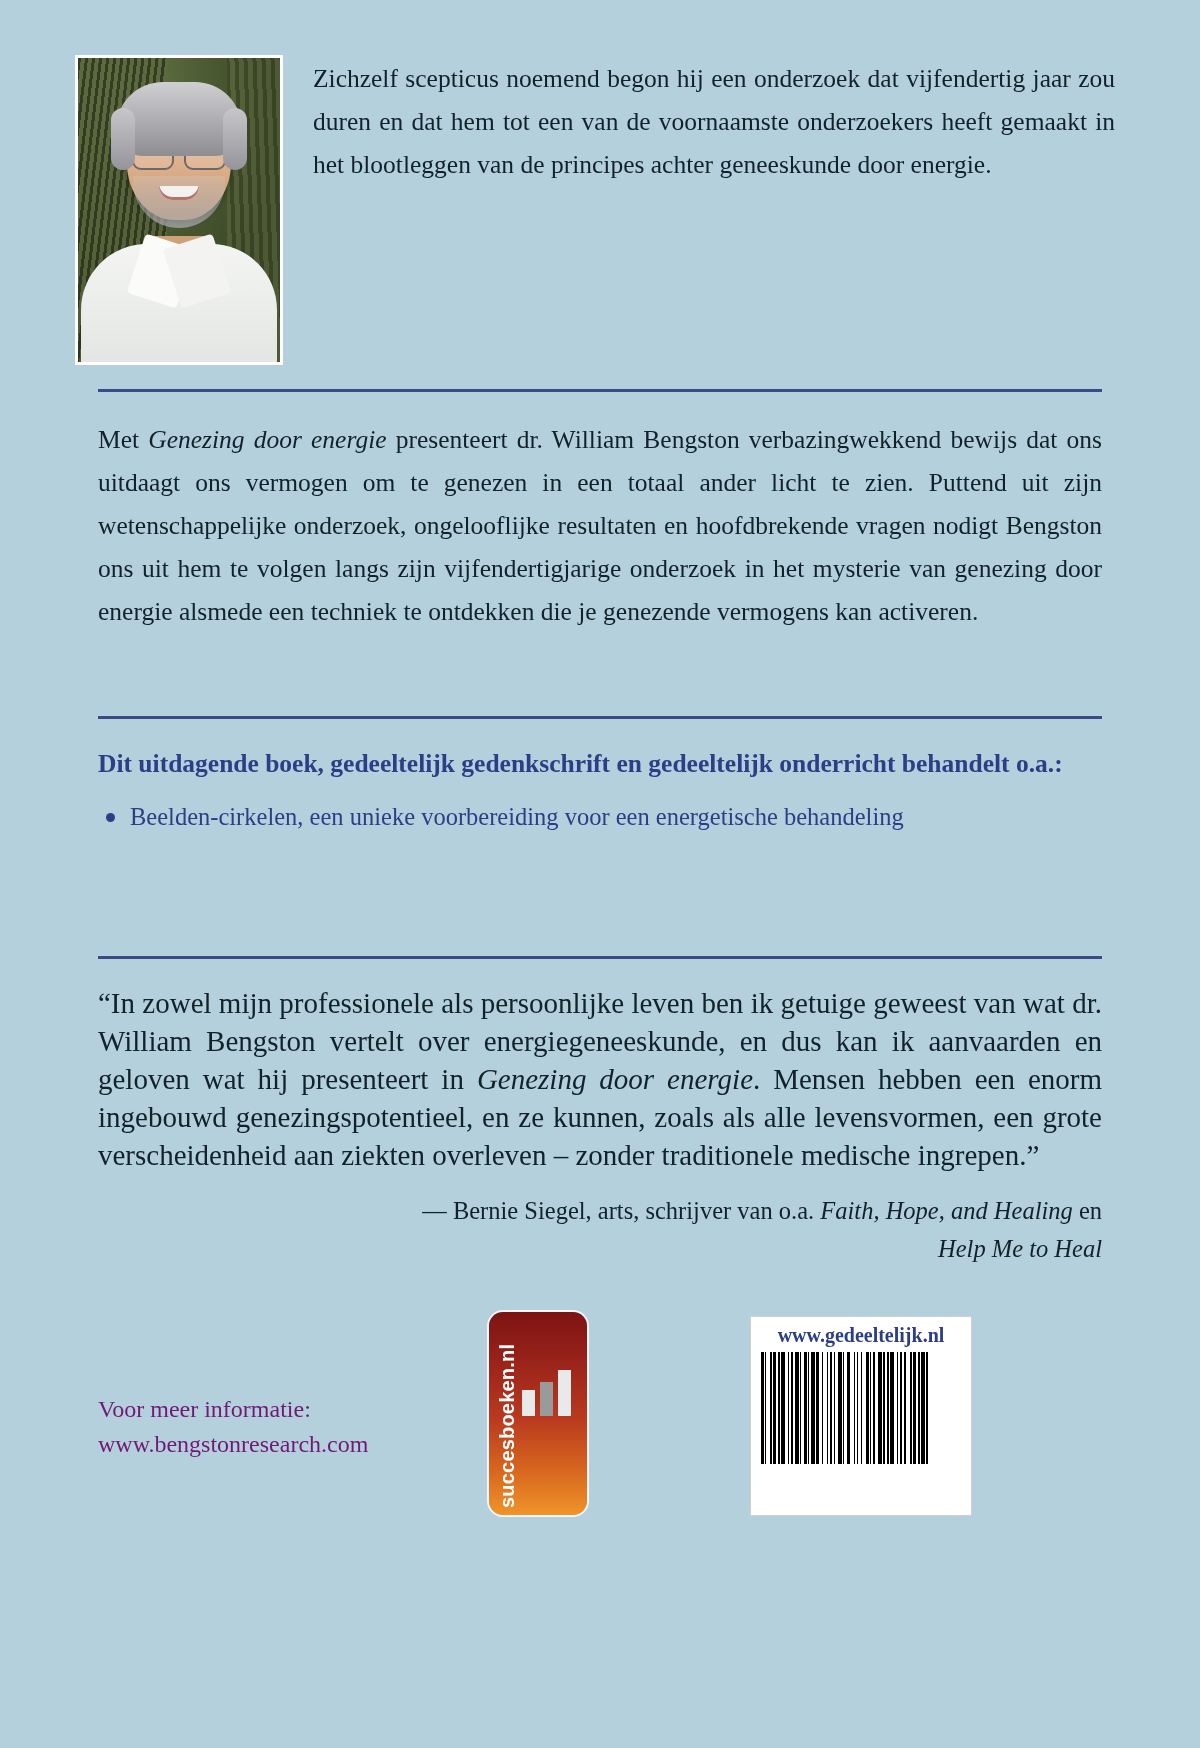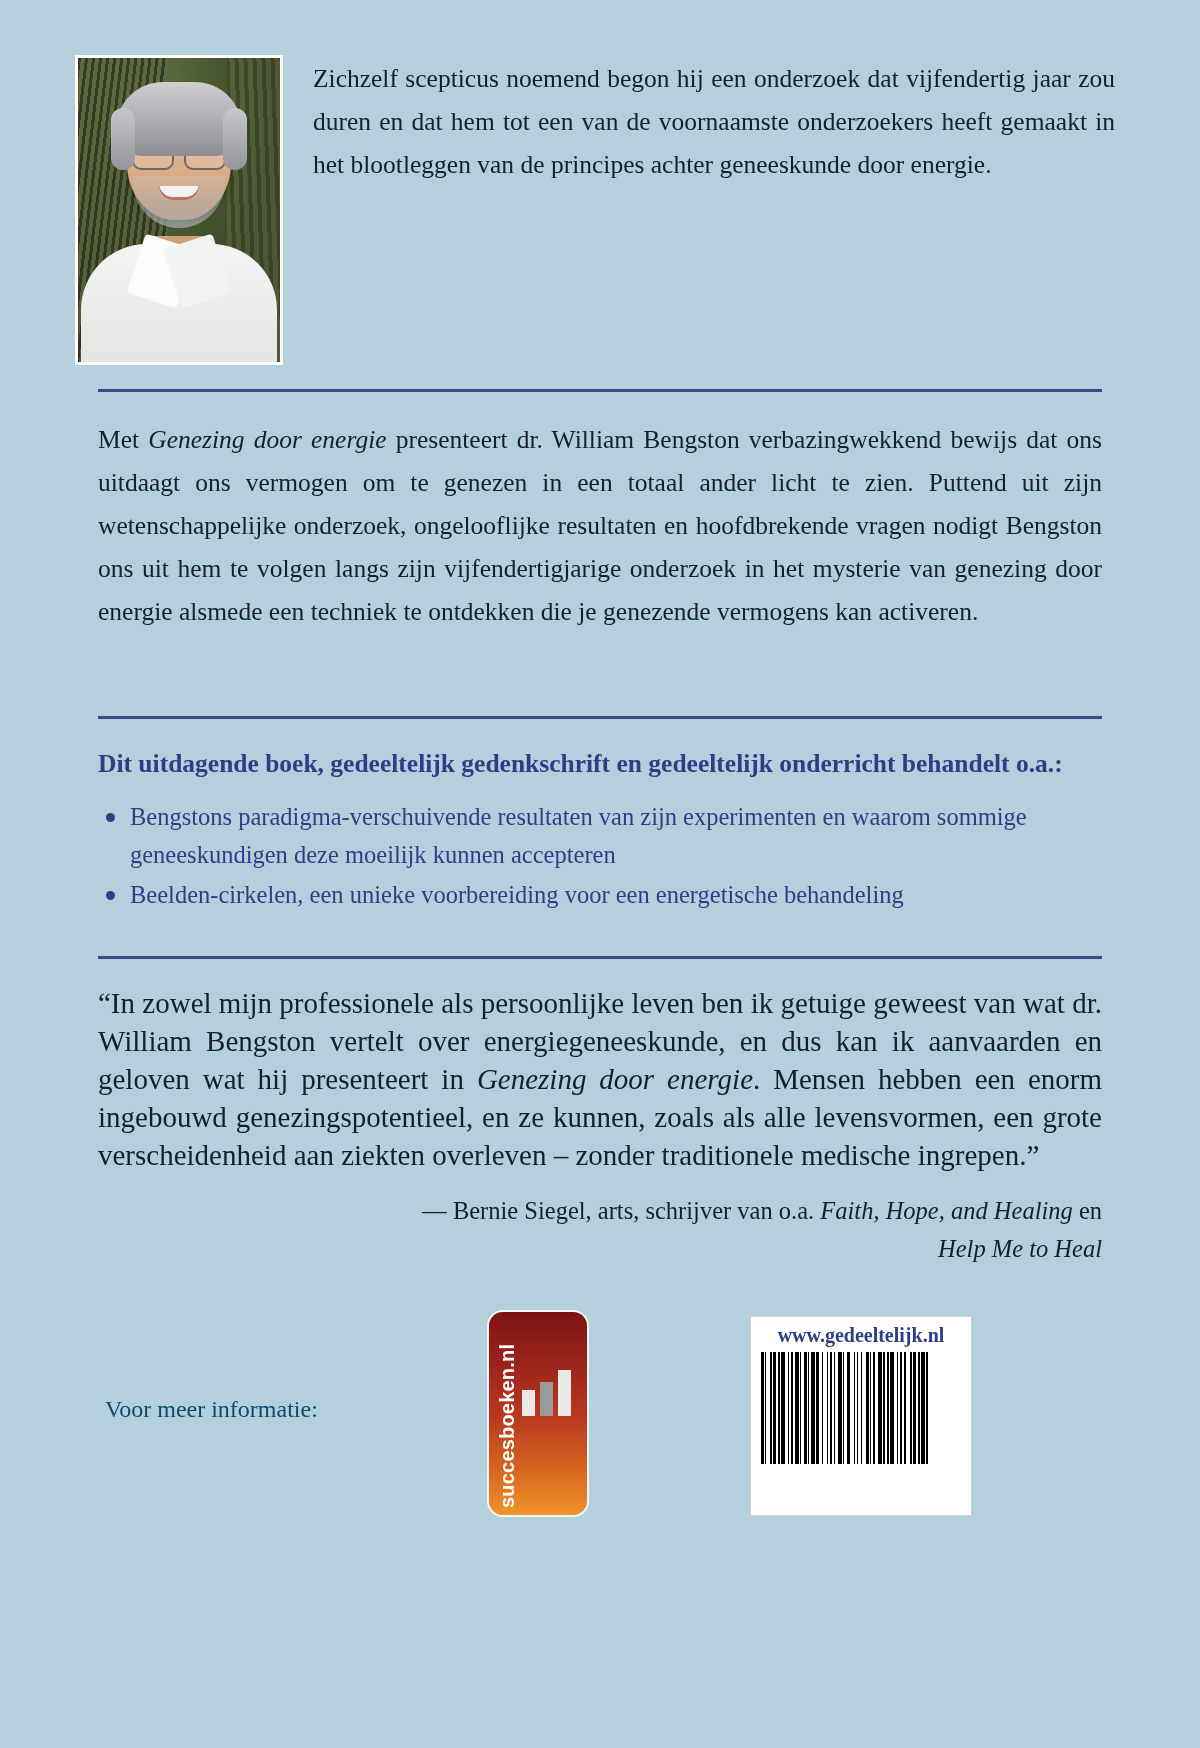--- a/index.html
+++ b/index.html
@@ -181,24 +181,24 @@
     position:absolute;left:98px;right:98px;top:1192px;
     font-family:"Liberation Serif", serif;
     font-size:24.5px;line-height:38px;
     color:#12222b;text-align:right;
     margin:0;
   }
   .attrib em{font-style:italic;}
 
   
   .contact{
-    position:absolute;left:105px;top:1392px;
+    position:absolute;left:98px;top:1392px;
     font-family:"Liberation Serif", serif;
     font-size:24px;line-height:35px;
-    color:#0c4a6e;
+    color:#701a75;
   }
 
   .logo{
     position:absolute;left:489px;top:1312px;
     width:98px;height:203px;
     border-radius:14px;
     background:linear-gradient(180deg,#7d1412 0%, #97211a 22%, #b9391f 52%, #d7661f 78%, #f0942a 100%);
     box-shadow:0 0 0 2px rgba(255,255,255,.85);
     overflow:hidden;
   }
@@ -288,33 +288,33 @@
 
   <div class="rule r1"></div>
 
   <p class="blurb"><span>Met </span><em>Genezing door energie</em><span> presenteert dr. William Bengston verbazingwekkend bewijs dat ons uitdaagt ons vermogen om te genezen in een totaal ander licht te zien. Puttend uit zijn wetenschappelijke onderzoek, ongelooflijke resultaten en hoofdbrekende vragen nodigt Bengston ons uit hem te volgen langs zijn vijfendertigjarige onderzoek in het mysterie van genezing door energie alsmede een techniek te ontdekken die je genezende vermogens kan activeren.</span></p>
 
   <div class="rule r2"></div>
 
   <div class="highlight">
     <p class="hl-head">Dit uitdagende boek, gedeeltelijk gedenkschrift en gedeeltelijk onderricht behandelt o.a.:</p>
     <ul class="hl-list">
-      <li><span class="bullet"></span><span>Bengstons paradigma-verschuivende resultaten van zijn experimenten en waarom sommige geneeskundigen deze moeilijk kunnen accepteren</span></li>
       <li><span class="bullet"></span><span>Beelden-cirkelen, een unieke voorbereiding voor een energetische behandeling</span></li>
     </ul>
   </div>
 
   <div class="rule r3"></div>
 
   <p class="testi"><span>“In zowel mijn professionele als persoonlijke leven ben ik getuige geweest van wat dr. William Bengston vertelt over energiegeneeskunde, en dus kan ik aanvaarden en geloven wat hij presenteert in </span><em>Genezing door energie</em><span>. Mensen hebben een enorm ingebouwd genezingspotentieel, en ze kunnen, zoals als alle levensvormen, een grote verscheidenheid aan ziekten overleven – zonder traditionele medische ingrepen.”</span></p>
 
   <p class="attrib"><span>— Bernie Siegel, arts, schrijver van o.a. </span><em>Faith, Hope, and Healing</em><span> en</span><br><em>Help Me to Heal</em></p>
 
   <div class="contact">
     <div>Voor meer informatie:</div>
+    <div>www.bengstonresearch.com</div>
   </div>
 
   <div class="logo">
     <div class="logo-text">succesboeken.nl</div>
     <div class="logo-bars">
       <span class="b1"></span>
         <span class="b2"></span>
         <span class="b3"></span>
     </div>
   </div>

